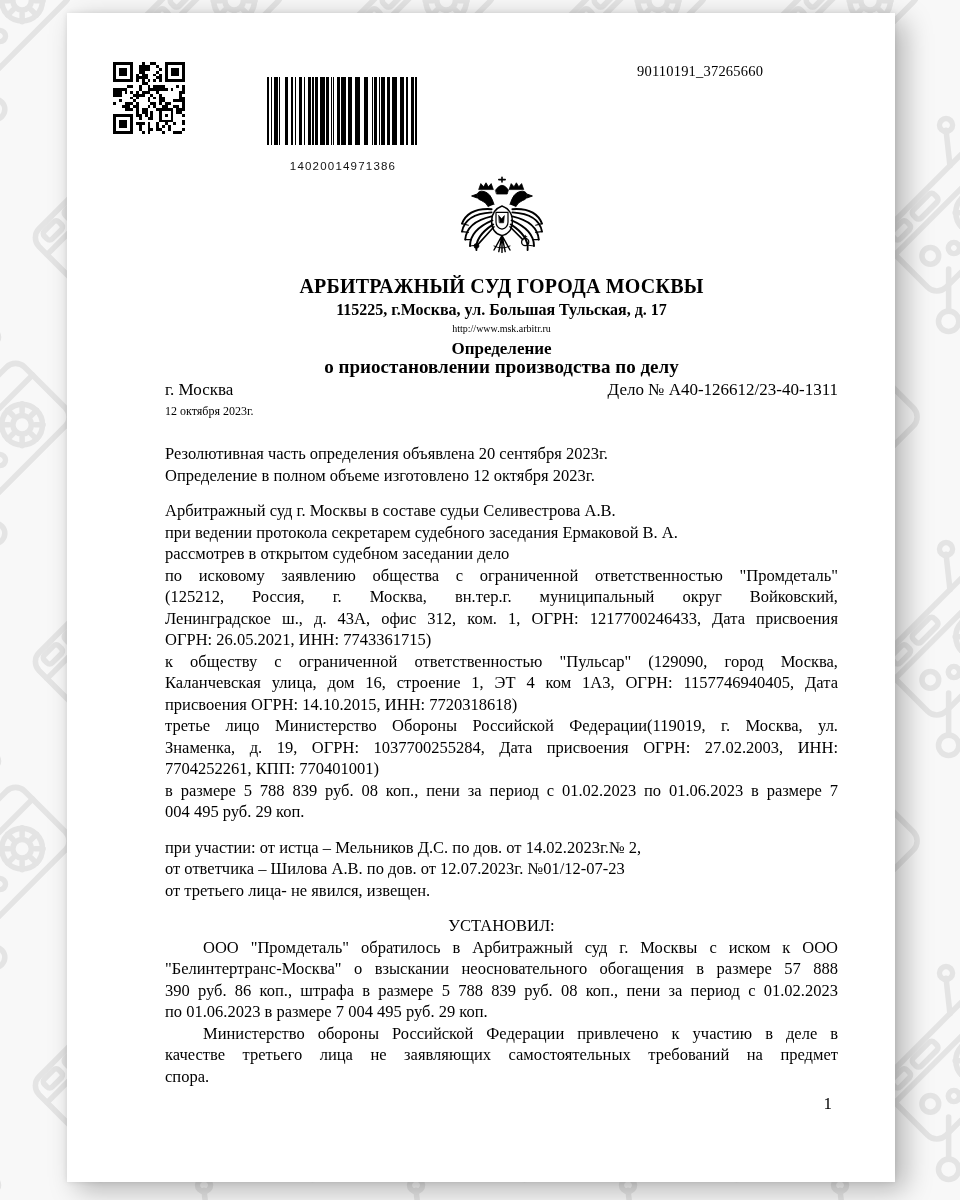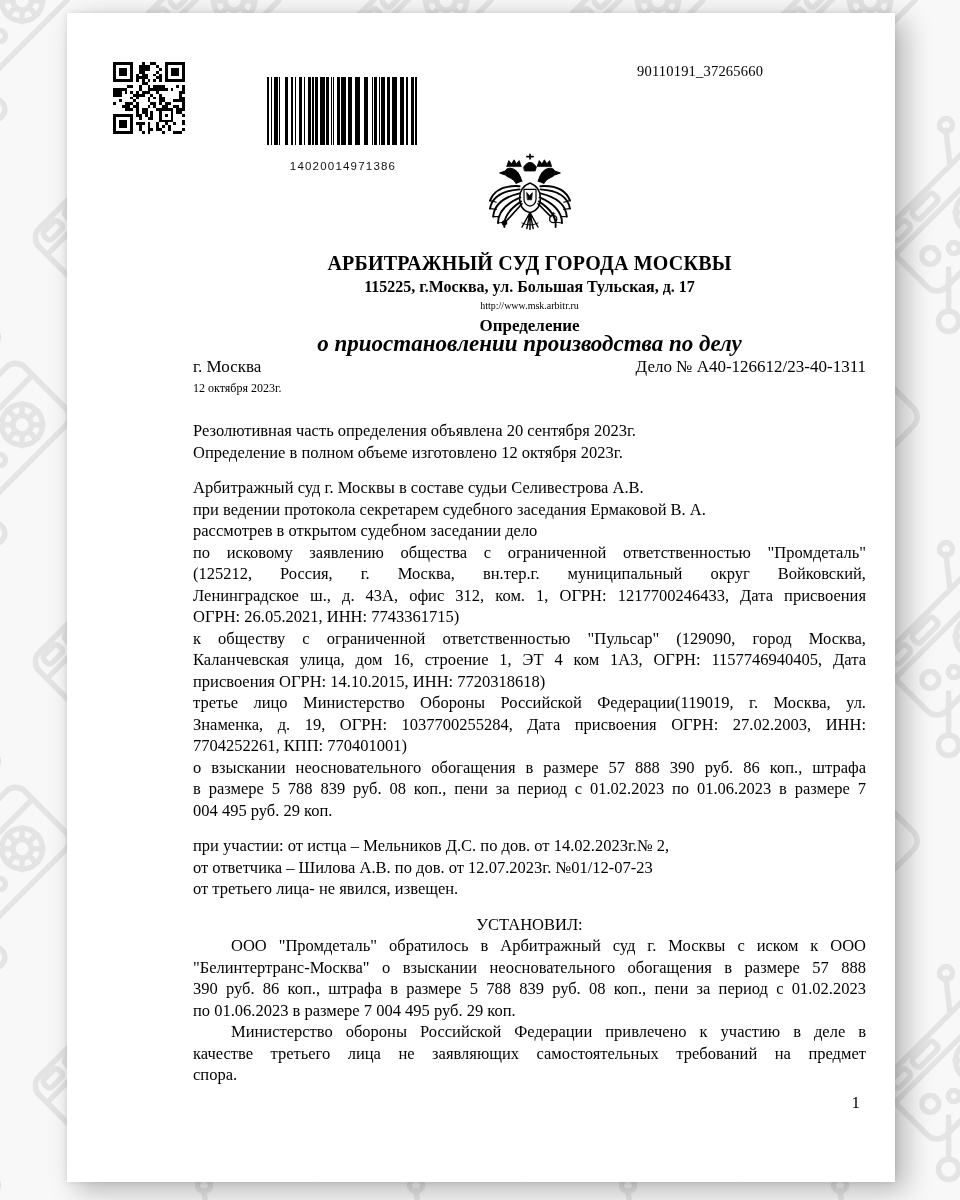--- a/index.html
+++ b/index.html
@@ -26,29 +26,29 @@
   .barcode-wrap svg { display:block; width:152px; height:68px; }
   .barcode-number {
     font-family:"Liberation Sans","DejaVu Sans",sans-serif;
     font-size:11.5px; letter-spacing:1.2px; margin-top:15px; color:#111;
   }
   .doc-number {
     position:absolute; left:570px; top:50px;
     font-size:14.5px; letter-spacing:.2px;
   }
   .content {
-    position:absolute; left:98px; top:136px; width:673px;
-    font-size:16.5px; line-height:21.5px; text-align:center;margin-left:28px;
+    position:absolute; left:98px; top:159px; width:673px;
+    font-size:16.5px; line-height:21.5px; text-align:center;
   }
   .eagle { display:block; margin:0 auto; width:96px; height:100px; }
   .court-name { font-size:20px; font-weight:bold; line-height:22px; margin-top:3px; letter-spacing:.2px; }
   .court-address { font-size:16px; line-height:19px; margin-top:3px;font-weight:bold; }
   .court-site { font-size:10px; line-height:19px; }
   .doc-type { font-size:17px; font-weight:bold; line-height:18px; margin-top:2px; }
-  .doc-subject { font-size:23px; font-weight:bold; line-height:18px;font-style:italic; }
+  .doc-subject { font-size:19px; font-weight:bold; line-height:18px; }
   .case-row { display:flex; justify-content:space-between; margin-top:3px; line-height:21.5px; text-align:right; font-size:17px; }
   .date-row { text-align:left; line-height:21.5px; font-size:12px; }
   .doc-body { margin-top:21px; text-align:left; }
   .ln { min-height:21.5px; }
   .ln.l { text-align:left; }
   .ln.j { text-align:justify; text-align-last:justify; }
   .ln.c { text-align:center; }
   .ln.ij { text-align:justify; text-align-last:justify; text-indent:38px; }
   .ln.gap { height:14px; min-height:14px; }
   .page-num { text-align:right; padding-right:6px; margin-top:6px; font-size:17px; }
@@ -1112,21 +1112,20 @@
         <div class="ln j">по исковому заявлению общества с ограниченной ответственностью "Промдеталь"</div>
         <div class="ln j">(125212, Россия, г. Москва, вн.тер.г. муниципальный округ Войковский,</div>
         <div class="ln j">Ленинградское ш., д. 43А, офис 312, ком. 1, ОГРН: 1217700246433, Дата присвоения</div>
         <div class="ln l">ОГРН: 26.05.2021, ИНН: 7743361715)</div>
         <div class="ln j">к обществу с ограниченной ответственностью "Пульсар" (129090, город Москва,</div>
         <div class="ln j">Каланчевская улица, дом 16, строение 1, ЭТ 4 ком 1А3, ОГРН: 1157746940405, Дата</div>
         <div class="ln l">присвоения ОГРН: 14.10.2015, ИНН: 7720318618)</div>
         <div class="ln j">третье лицо Министерство Обороны Российской Федерации(119019, г. Москва, ул.</div>
         <div class="ln j">Знаменка, д. 19, ОГРН: 1037700255284, Дата присвоения ОГРН: 27.02.2003, ИНН:</div>
         <div class="ln l">7704252261, КПП: 770401001)</div>
-        <div class="ln j">о взыскании неосновательного обогащения в размере 57 888 390 руб. 86 коп., штрафа</div>
         <div class="ln j">в размере 5 788 839 руб. 08 коп., пени за период с 01.02.2023 по 01.06.2023 в размере 7</div>
         <div class="ln l">004 495 руб. 29 коп.</div>
         <div class="ln gap"></div>
         <div class="ln l">при участии: от истца – Мельников Д.С. по дов. от 14.02.2023г.№ 2,</div>
         <div class="ln l">от ответчика – Шилова А.В. по дов. от 12.07.2023г. №01/12-07-23</div>
         <div class="ln l">от третьего лица- не явился, извещен.</div>
         <div class="ln gap"></div>
         <div class="ln c">УСТАНОВИЛ:</div>
         <div class="ln ij">ООО "Промдеталь" обратилось в Арбитражный суд г. Москвы с иском к ООО</div>
         <div class="ln j">"Белинтертранс-Москва" о взыскании неосновательного обогащения в размере 57 888</div>

